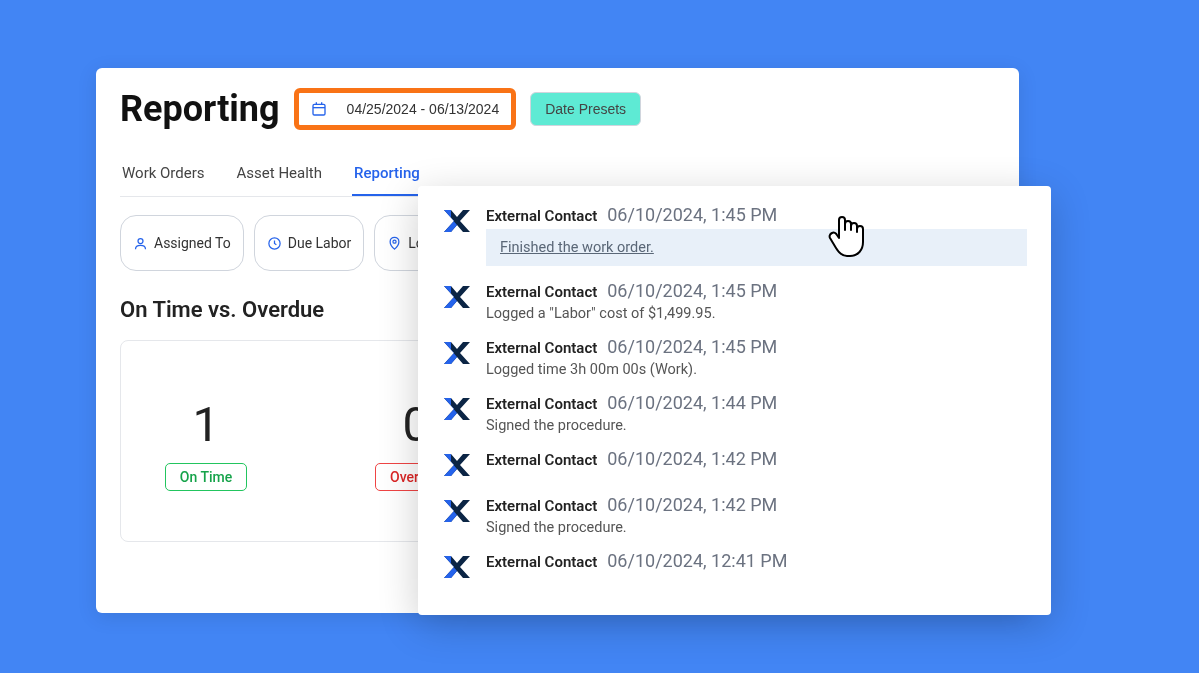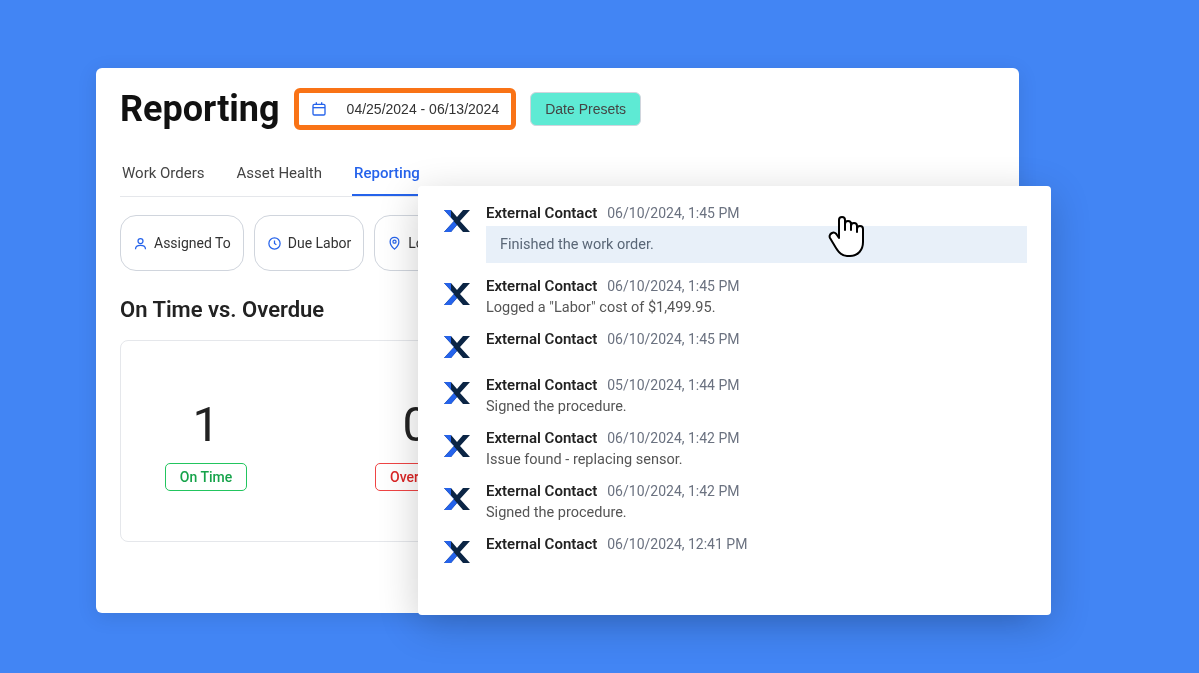--- a/index.html
+++ b/index.html
@@ -151,28 +151,29 @@
     margin-top: 2px;
   }
   .tl-body { flex: 1; }
   .tl-head {
     display: flex;
     gap: 10px;
     align-items: baseline;
     margin-bottom: 4px;
   }
   .tl-name { font-size: 15px; font-weight: 600; color: #222; }
-  .tl-time { font-size: 14px; color: #6b7280; }
+  .tl-time { font-size: 18px; color: #6b7280; }
   .tl-desc { font-size: 14.5px; color: #555; }
   .tl-desc.highlight {
     background: #e8f0f9;
     border-radius: 0;
     padding: 10px 14px;
     color: #5a6777;
     margin-top: 4px;
+    text-decoration: underline;
   }
 
   
   .cursor {
     position: absolute;
     left: 825px;
     top: 214px;
     pointer-events: none;
     z-index: 100;
   }
@@ -269,46 +270,46 @@
     <div class="tl-entry">
       <div class="tl-avatar"><svg width="30" height="30" viewBox="0 0 30 30">
           <path d="M2 4 L12 15 L2 26 L9 26 L15 19 L21 26 L28 26 L18 15 L28 4 L21 4 L15 11 L9 4 Z" fill="#0b2545"></path>
           <path d="M2 4 L12 15 L2 26 L9 26 L15 19 L9 12 L9 4 Z" fill="#2563eb"></path>
         </svg></div>
       <div class="tl-body">
         <div class="tl-head">
           <span class="tl-name">External Contact</span>
           <span class="tl-time">06/10/2024, 1:45 PM</span>
         </div>
-      </div>
-    </div>
-    <div class="tl-entry">
-      <div class="tl-avatar"><svg width="30" height="30" viewBox="0 0 30 30">
-          <path d="M2 4 L12 15 L2 26 L9 26 L15 19 L21 26 L28 26 L18 15 L28 4 L21 4 L15 11 L9 4 Z" fill="#0b2545"></path>
-          <path d="M2 4 L12 15 L2 26 L9 26 L15 19 L9 12 L9 4 Z" fill="#2563eb"></path>
-        </svg></div>
-      <div class="tl-body">
-        <div class="tl-head">
-          <span class="tl-name">External Contact</span>
-          <span class="tl-time">05/10/2024, 1:44 PM</span>
+        <div class="tl-desc">Logged time 3h 00m 00s (Work).</div>
+      </div>
+    </div>
+    <div class="tl-entry">
+      <div class="tl-avatar"><svg width="30" height="30" viewBox="0 0 30 30">
+          <path d="M2 4 L12 15 L2 26 L9 26 L15 19 L21 26 L28 26 L18 15 L28 4 L21 4 L15 11 L9 4 Z" fill="#0b2545"></path>
+          <path d="M2 4 L12 15 L2 26 L9 26 L15 19 L9 12 L9 4 Z" fill="#2563eb"></path>
+        </svg></div>
+      <div class="tl-body">
+        <div class="tl-head">
+          <span class="tl-name">External Contact</span>
+          <span class="tl-time">06/10/2024, 1:44 PM</span>
         </div>
         <div class="tl-desc">Signed the procedure.</div>
       </div>
     </div>
     <div class="tl-entry">
       <div class="tl-avatar"><svg width="30" height="30" viewBox="0 0 30 30">
           <path d="M2 4 L12 15 L2 26 L9 26 L15 19 L21 26 L28 26 L18 15 L28 4 L21 4 L15 11 L9 4 Z" fill="#0b2545"></path>
           <path d="M2 4 L12 15 L2 26 L9 26 L15 19 L9 12 L9 4 Z" fill="#2563eb"></path>
         </svg></div>
       <div class="tl-body">
         <div class="tl-head">
           <span class="tl-name">External Contact</span>
           <span class="tl-time">06/10/2024, 1:42 PM</span>
         </div>
-        <div class="tl-desc">Issue found - replacing sensor.</div>
       </div>
     </div>
     <div class="tl-entry">
       <div class="tl-avatar"><svg width="30" height="30" viewBox="0 0 30 30">
           <path d="M2 4 L12 15 L2 26 L9 26 L15 19 L21 26 L28 26 L18 15 L28 4 L21 4 L15 11 L9 4 Z" fill="#0b2545"></path>
           <path d="M2 4 L12 15 L2 26 L9 26 L15 19 L9 12 L9 4 Z" fill="#2563eb"></path>
         </svg></div>
       <div class="tl-body">
         <div class="tl-head">
           <span class="tl-name">External Contact</span>

